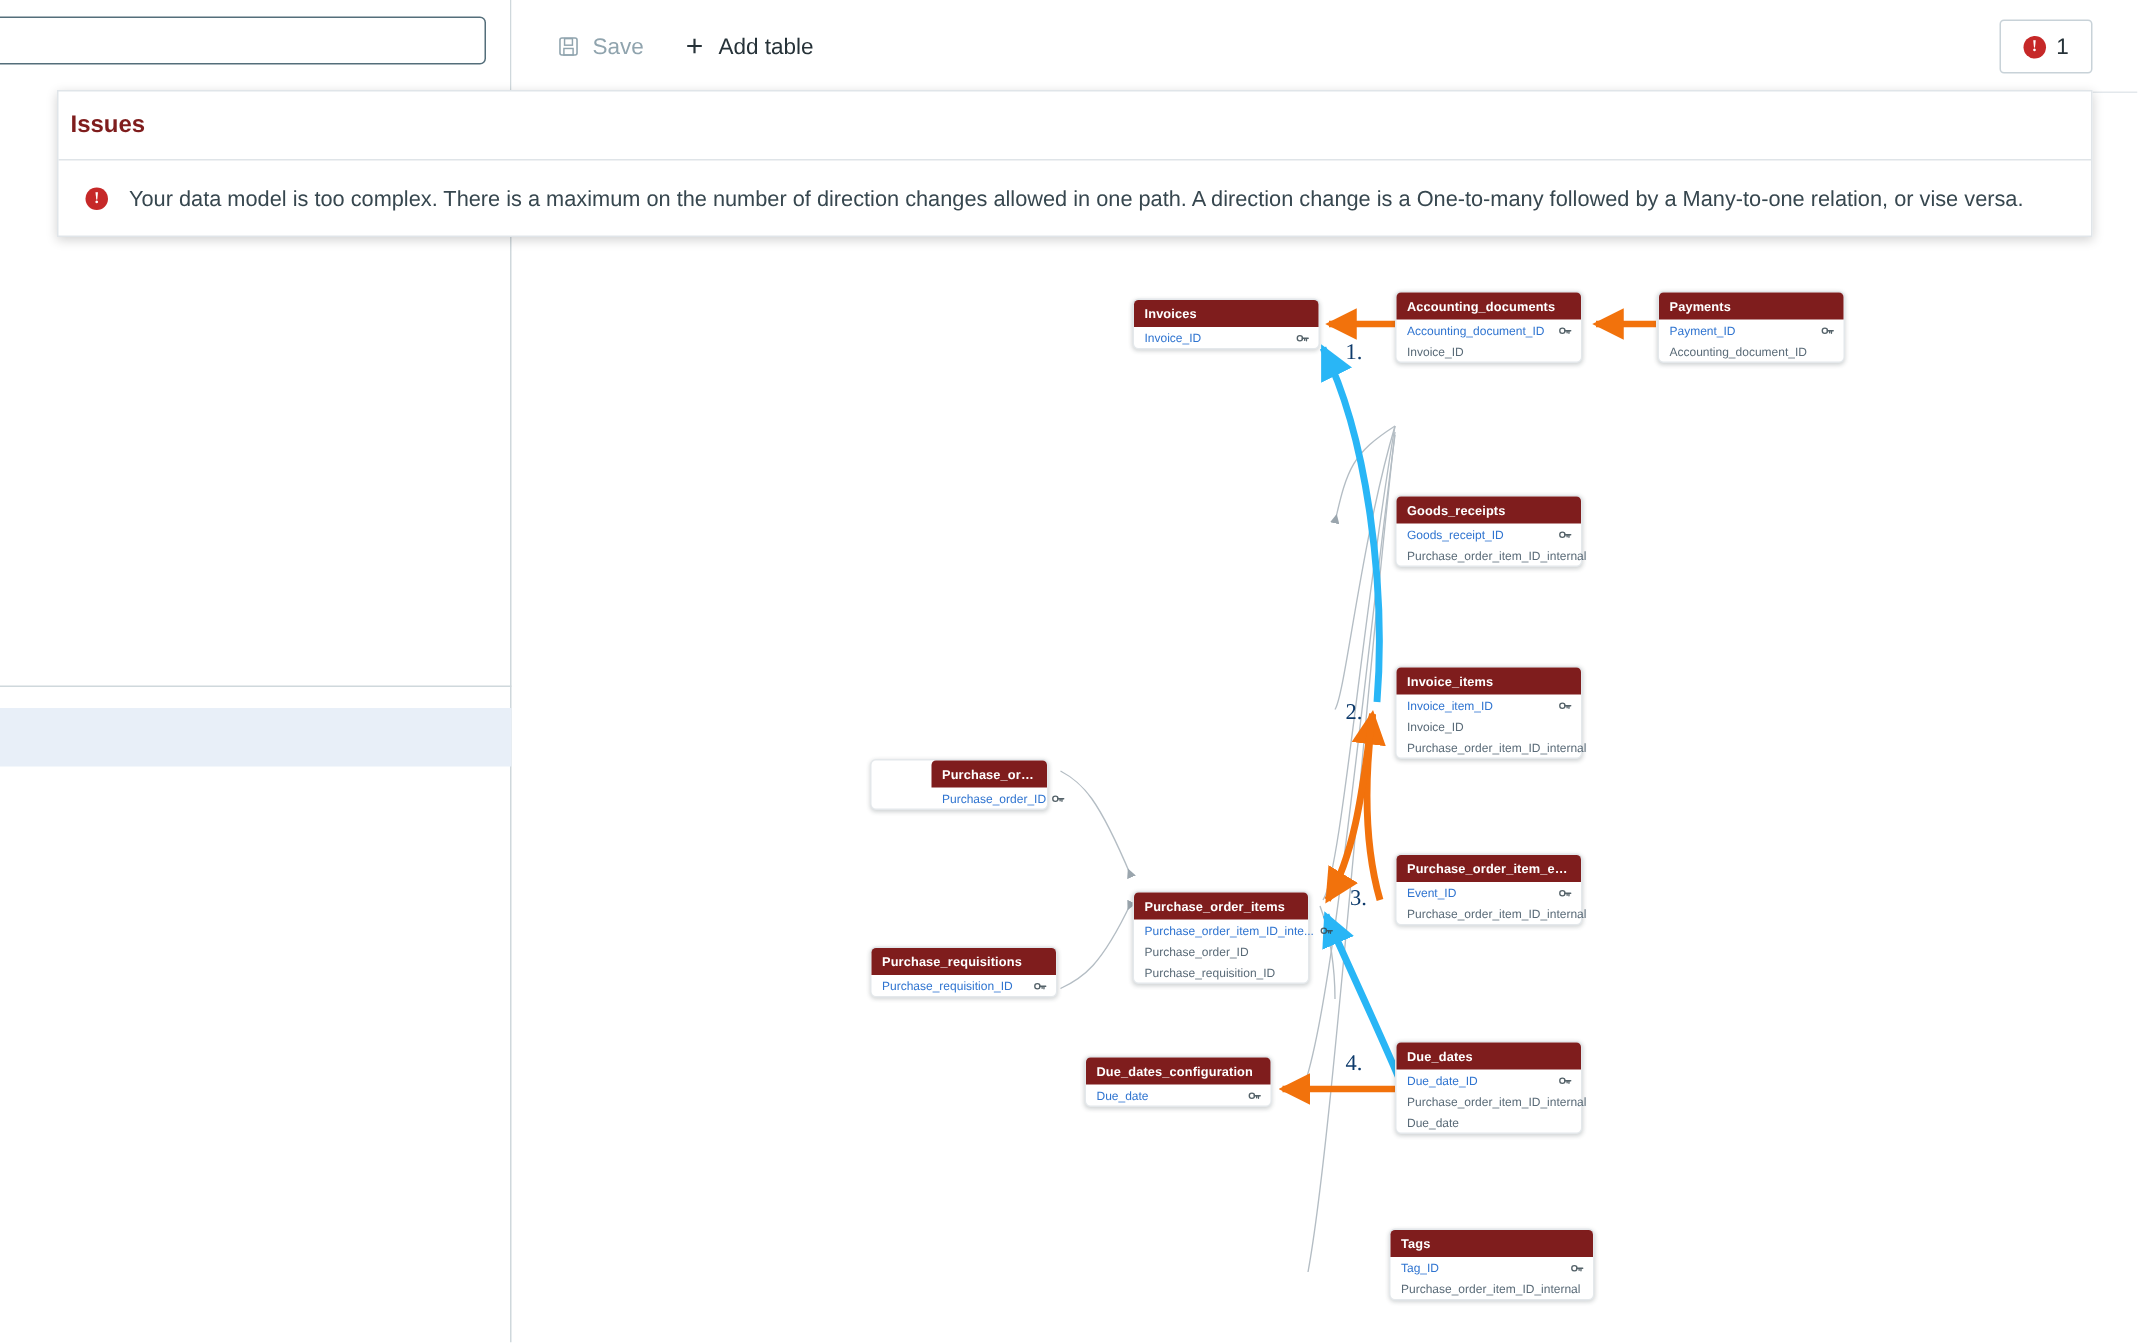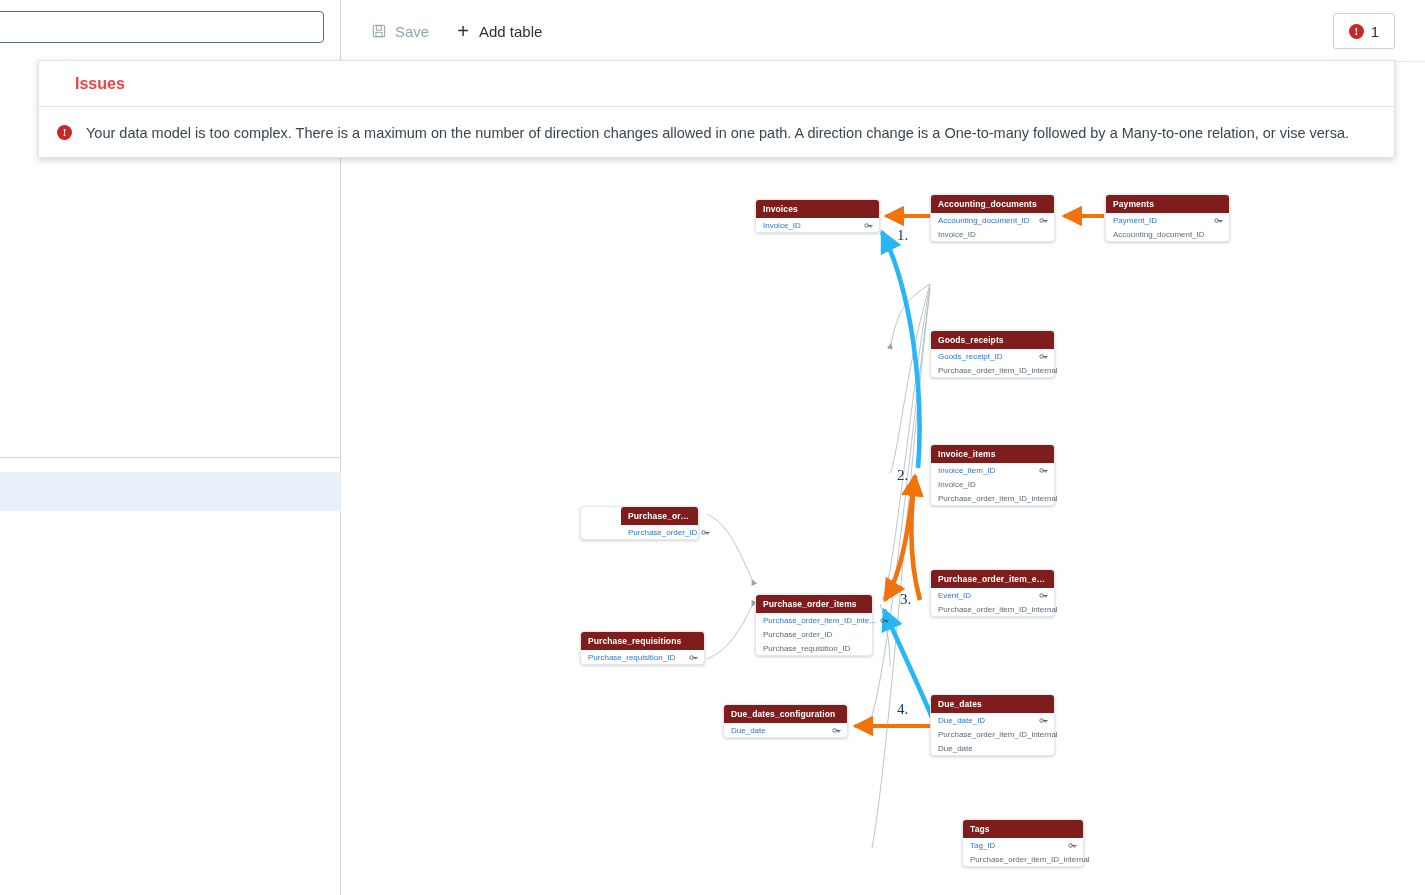--- a/index.html
+++ b/index.html
@@ -64,23 +64,23 @@
   .badge-count { font-size: 15px; color: #263238; }
 
   
   .issues-panel {
     position: absolute; left: 38px; top: 60px; width: 1357px; height: 98px;
     background: #ffffff; border: 1px solid #e0e5e9;
     box-shadow: 0 2px 7px rgba(0,0,0,0.18);
     z-index: 40;
   }
   .issues-head {
-    height: 46px; display: flex; align-items: center; padding-left: 36px;
+    height: 46px; display: flex; align-items: center; padding-left: 8px;
     border-bottom: 1px solid #dfe4e8;
-    font-size: 16px; font-weight: bold; color: #ef4444;
+    font-size: 16px; font-weight: bold; color: #7f1d1d;
   }
   .issues-body {
     height: 51px; display: flex; align-items: center; padding-left: 18px; gap: 14px;
   }
   .issue-icon {
     width: 15px; height: 15px; border-radius: 50%; background: #c62828; color: #fff;
     font-size: 11px; font-weight: bold; line-height: 15px; text-align: center; flex: none;
     font-family: "Liberation Serif", serif;
   }
   .issue-text { font-size: 14.5px; color: #37474f; white-space: nowrap; }
@@ -338,21 +338,21 @@
               <path d="M7.3 8 H14.5 M12.4 8 V11 M10.2 8 V10.4" stroke="#37474f" stroke-width="1.6" fill="none" stroke-linecap="round"></path>
             </svg>
           </div>
           <div class="er-field">
             <span>Purchase_order_item_ID_internal</span>
           </div>
           <div class="er-field">
             <span>Due_date</span>
           </div>
         </div>
-        <div class="er-table" style="left: 620px; top: 757px; width: 122px;">
+        <div class="er-table" style="left: 584px; top: 757px; width: 137px;">
           <div class="er-head">Tags</div>
           <div class="er-field pk">
             <span>Tag_ID</span>
             <svg class="key-ico" width="9" height="9" viewBox="0 0 16 16">
               <circle cx="4.6" cy="8" r="3.1" fill="none" stroke="#37474f" stroke-width="1.6"></circle>
               <path d="M7.3 8 H14.5 M12.4 8 V11 M10.2 8 V10.4" stroke="#37474f" stroke-width="1.6" fill="none" stroke-linecap="round"></path>
             </svg>
           </div>
           <div class="er-field">
             <span>Purchase_order_item_ID_internal</span>

